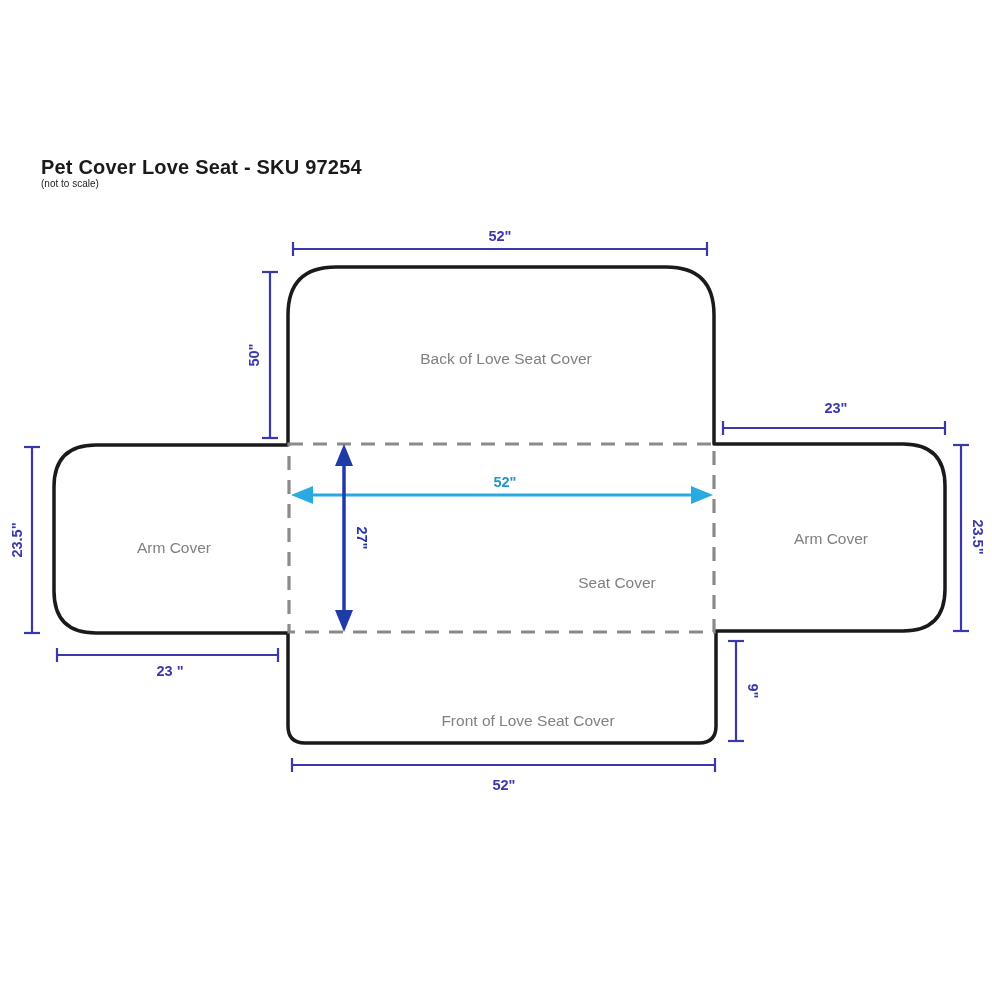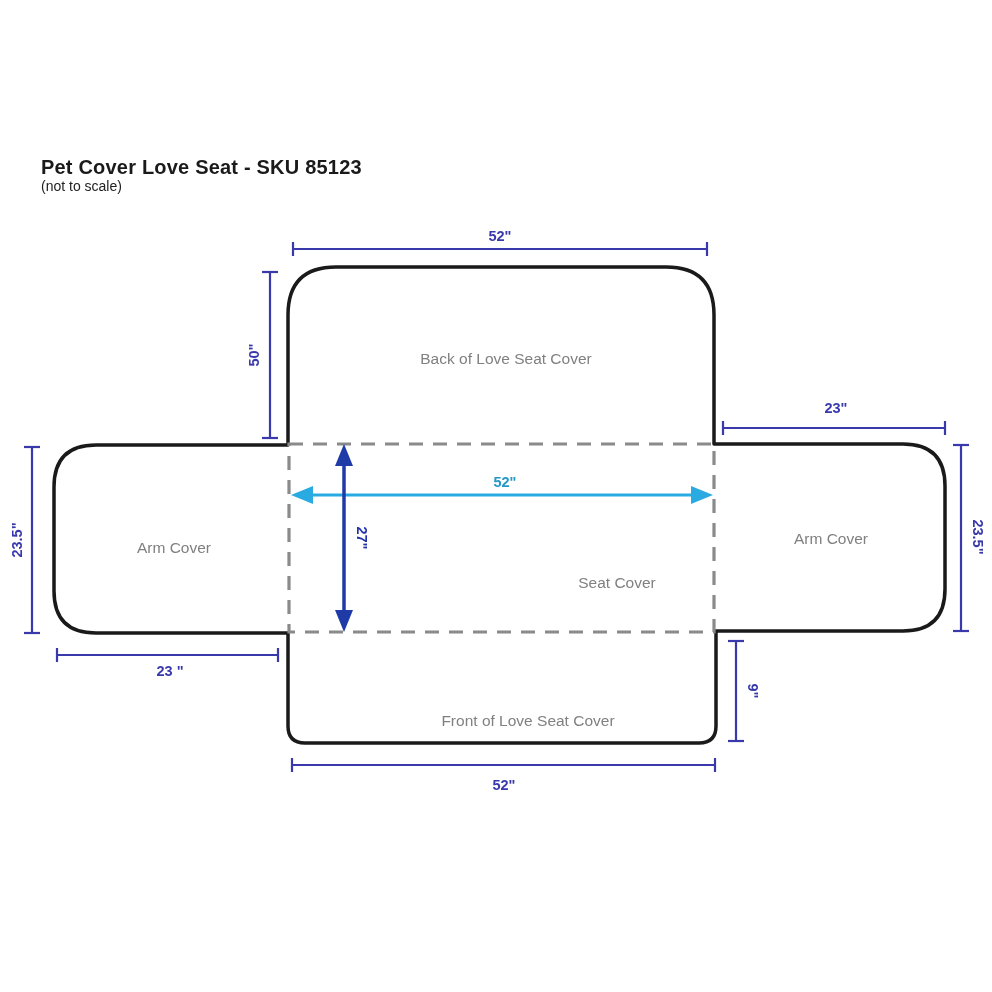--- a/index.html
+++ b/index.html
@@ -22,21 +22,21 @@
     font-size: 20px;
     font-weight: bold;
     color: #1a1a1a;
     letter-spacing: 0.2px;
     white-space: nowrap;
   }
   .doc-subtitle {
     position: absolute;
     left: 41px;
     top: 178px;
-    font-size: 14px;
+    font-size: 10px;
     font-weight: normal;
     color: #222222;
     white-space: nowrap;
   }
   svg { position: absolute; left: 0; top: 0; }
 
   .outline {
     fill: none;
     stroke: #1a1a1a;
     stroke-width: 3.5;
@@ -78,21 +78,21 @@
     font-size: 14.5px;
     font-weight: bold;
     font-family: "Liberation Sans", sans-serif;
   }
 </style>
 </head>
 <body>
 
 <div class="page">
 
-  <div class="doc-title">Pet Cover Love Seat - SKU 85123</div>
+  <div class="doc-title">Pet Cover Love Seat - SKU 97254</div>
   <div class="doc-subtitle">(not to scale)</div>
 
   <svg width="992" height="992" viewBox="0 0 992 992">
 
     <path class="outline" d="M288,315 Q288,267 336,267 L666,267 Q714,267 714,315 L714,444
          L903,444 Q945,444 945,486 L945,589 Q945,631 903,631 L716,631
          L716,726 Q716,743 699,743 L305,743 Q288,743 288,726 L288,633
          L96,633 Q54,633 54,591 L54,487 Q54,445 96,445 L288,445 Z"></path>
 
     <rect class="foldline" x="289" y="444" width="425" height="188"></rect>

